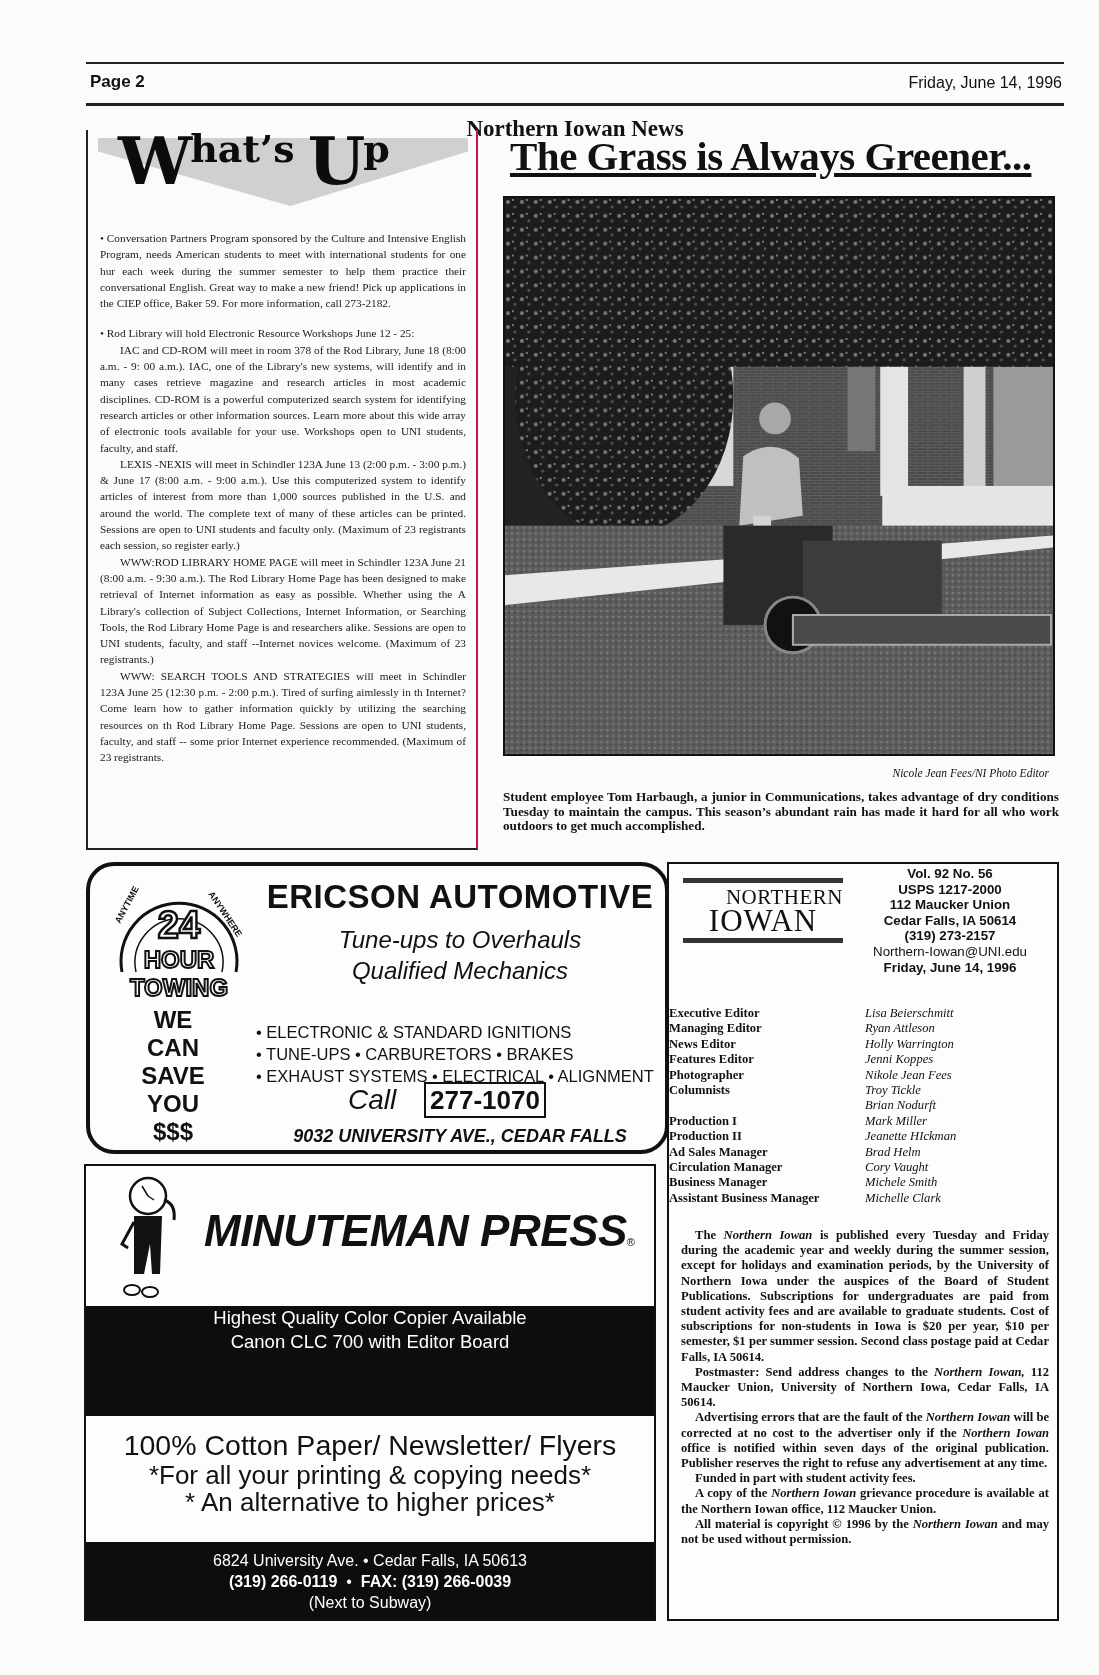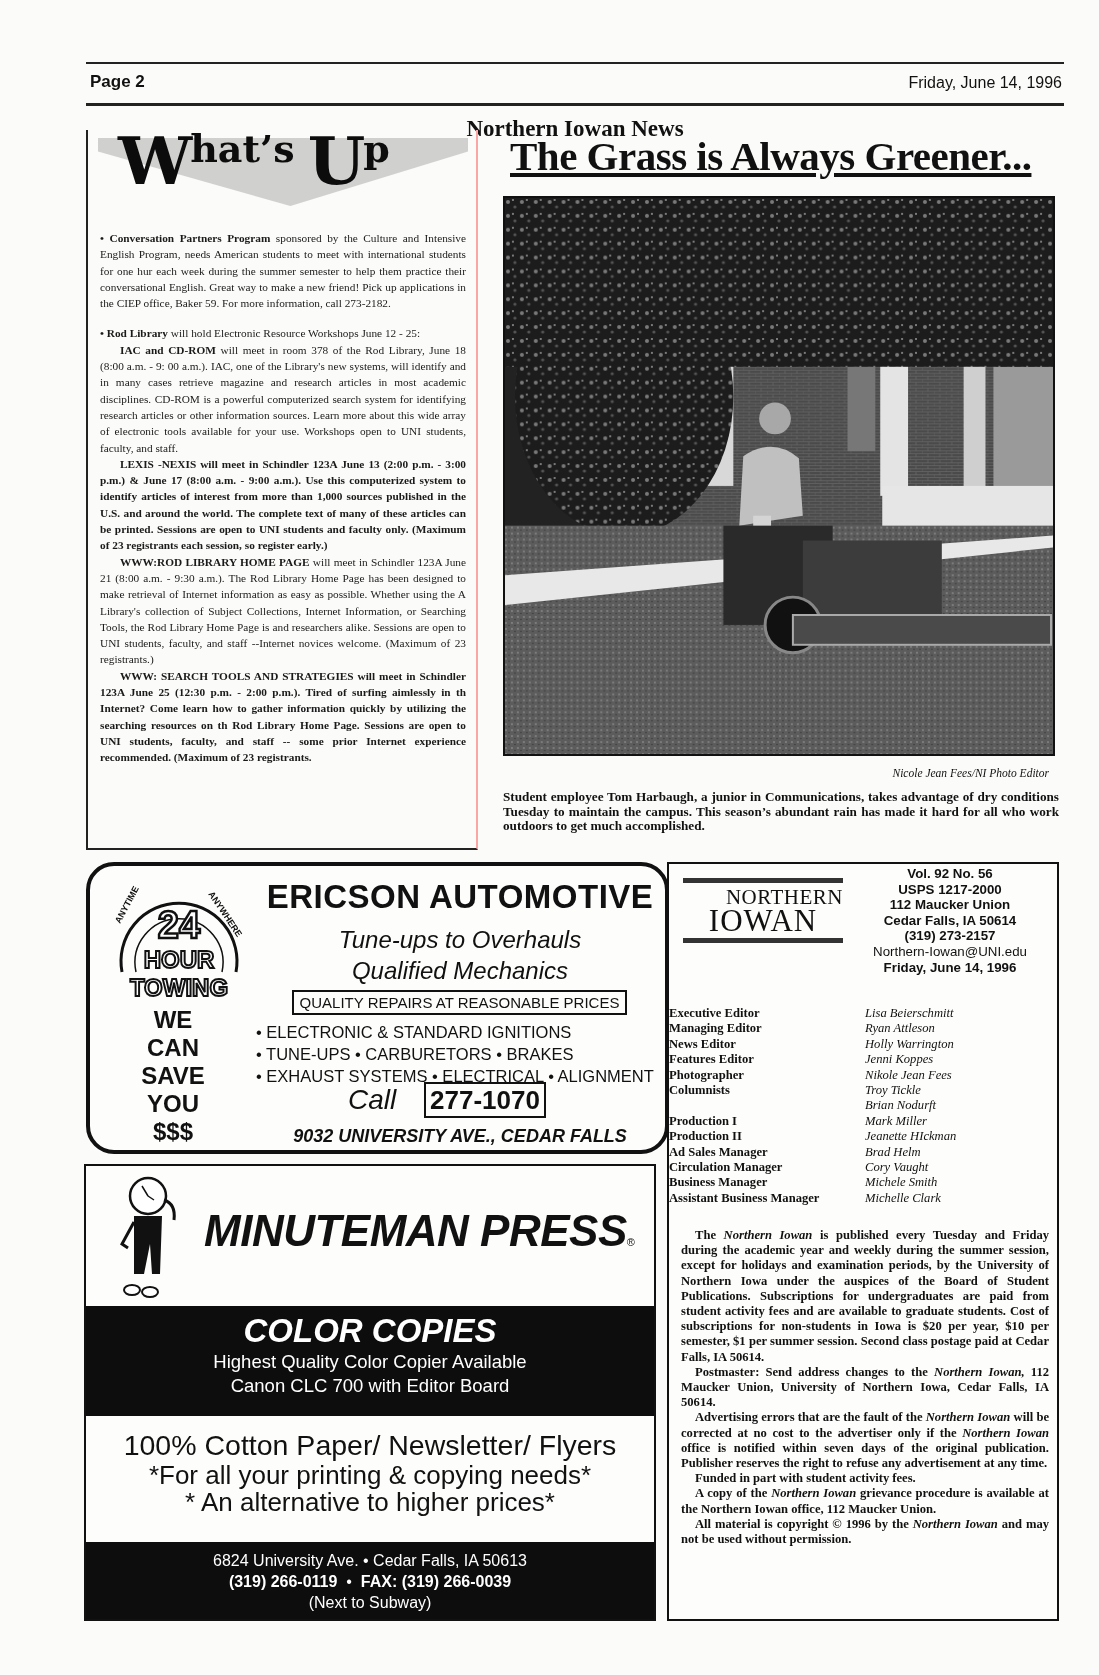--- a/index.html
+++ b/index.html
@@ -6,31 +6,31 @@
   html, body { width: 1099px; height: 1675px; background: #fbfbf9; overflow: hidden; }
   body { position: relative; color: #111; font-family: "Liberation Serif", serif; }
 
   
   .masthead { position: absolute; left: 86px; top: 62px; width: 978px; height: 44px; border-top: 2px solid #222; border-bottom: 3px solid #222; }
   .mh-page { position: absolute; left: 4px; top: 8px; font-family: "Liberation Sans", sans-serif; font-weight: bold; font-size: 17px; }
   .mh-title { position: absolute; left: 0; right: 0; top: 5px; text-align: center; font-weight: bold; font-size: 23px; margin-top: 47px; }
   .mh-date { position: absolute; right: 2px; top: 10px; font-family: "Liberation Sans", sans-serif; font-size: 16px; }
 
   
-  .whatsup { position: absolute; left: 86px; top: 130px; width: 392px; height: 720px; border-left: 2px solid #222; border-right: 2px solid #fca5a5; border-bottom: 2px solid #222; }
+  .whatsup { position: absolute; left: 86px; top: 130px; width: 392px; height: 720px; border-left: 2px solid #222; border-right: 2px solid #be185d; border-bottom: 2px solid #222; }
   .wu-header { position: relative; height: 80px; }
   .wu-banner { position: absolute; left: 10px; top: 8px; width: 370px; height: 68px;
      background: #c8c8c8; clip-path: polygon(0 0, 100% 0, 100% 20%, 52% 100%, 0 20%); opacity: .85; }
   .wu-title { position: absolute; left: 30px; top: -8px; font-family: "DejaVu Serif", serif; font-weight: bold; color: #0c0c0c; white-space: nowrap; }
   .wu-title .big { font-size: 66px; letter-spacing: -2px; }
   .wu-title .small { font-size: 38px; vertical-align: 22px; }
   .wu-body { position: absolute; left: 12px; top: 100px; width: 366px; font-size: 11.3px; line-height: 16.3px; text-align: justify; color: #1a1a1a; }
   .wu-body p { margin-bottom: 0; }
   .wu-body .gap { height: 14px; }
-  .wu-body b { font-weight: bold; }
+  .wu-body b { font-weight: normal; }
   .wu-body .ind { text-indent: 20px; }
 
   
   .story-head { position: absolute; left: 510px; top: 132px; font-size: 41px; letter-spacing: -0.5px; white-space: nowrap; text-decoration: underline; }
   .photo { position: absolute; left: 503px; top: 196px; width: 552px; height: 560px; border: 2px solid #111; overflow: hidden; background: #3a3a3a; }
   .photo svg { width: 100%; height: 100%; display: block; }
   .credit { position: absolute; right: 50px; top: 767px; font-style: italic; font-size: 11.5px; }
   .cutline { position: absolute; left: 503px; top: 790px; width: 556px; font-weight: bold; font-size: 13.2px; line-height: 14.6px; text-align: justify; }
 
   
@@ -167,21 +167,20 @@
     <div>CAN</div>
     <div>SAVE</div>
     <div>YOU</div>
     <div>$$$</div>
   </div>
   <div class="er-name">ERICSON AUTOMOTIVE</div>
   <div class="er-tag">
     <div>Tune-ups to Overhauls</div>
     <div>Qualified Mechanics</div>
   </div>
-  <div class="er-quality">QUALITY REPAIRS AT REASONABLE PRICES</div>
   <div class="er-services">
     <div>• ELECTRONIC &amp; STANDARD IGNITIONS</div>
     <div>• TUNE-UPS • CARBURETORS • BRAKES</div>
     <div>• EXHAUST SYSTEMS • ELECTRICAL • ALIGNMENT</div>
   </div>
   <span class="er-call">Call</span>
   <span class="er-phone">277-1070</span>
   <div class="er-addr">9032 UNIVERSITY AVE., CEDAR FALLS</div>
 </section>
 
@@ -192,21 +191,20 @@
       <path d="M34 22 L28 12 M34 22 L40 26" stroke="#111" stroke-width="1.5"></path>
       <path d="M50 26 Q62 30 60 46" stroke="#111" stroke-width="3" fill="none"></path>
       <path d="M20 42 L48 42 L46 100 L38 100 L36 70 L30 100 L20 100 Z" fill="#111"></path>
       <path d="M20 48 L8 70 L14 74" stroke="#111" stroke-width="3" fill="none"></path>
       <ellipse cx="18" cy="116" rx="8" ry="5" fill="#fff" stroke="#111" stroke-width="2"></ellipse>
       <ellipse cx="36" cy="118" rx="8" ry="5" fill="#fff" stroke="#111" stroke-width="2"></ellipse>
     </svg>
     <div class="mm-name"><span>MINUTEMAN PRESS</span><span class="mm-reg">®</span></div>
   </div>
   <div class="mm-black1">
-    <div class="mm-color">COLOR COPIES</div>
     <div class="mm-sub">Highest Quality Color Copier Available</div>
     <div class="mm-sub">Canon CLC 700 with Editor Board</div>
   </div>
   <div class="mm-white">
     <div class="mm-cotton">100% Cotton Paper/ Newsletter/ Flyers</div>
     <div class="mm-for">*For all your printing &amp; copying needs*</div>
     <div class="mm-for">* An alternative to higher prices*</div>
   </div>
   <div class="mm-black2">
     <div>6824 University Ave.  •  Cedar Falls, IA 50613</div>

